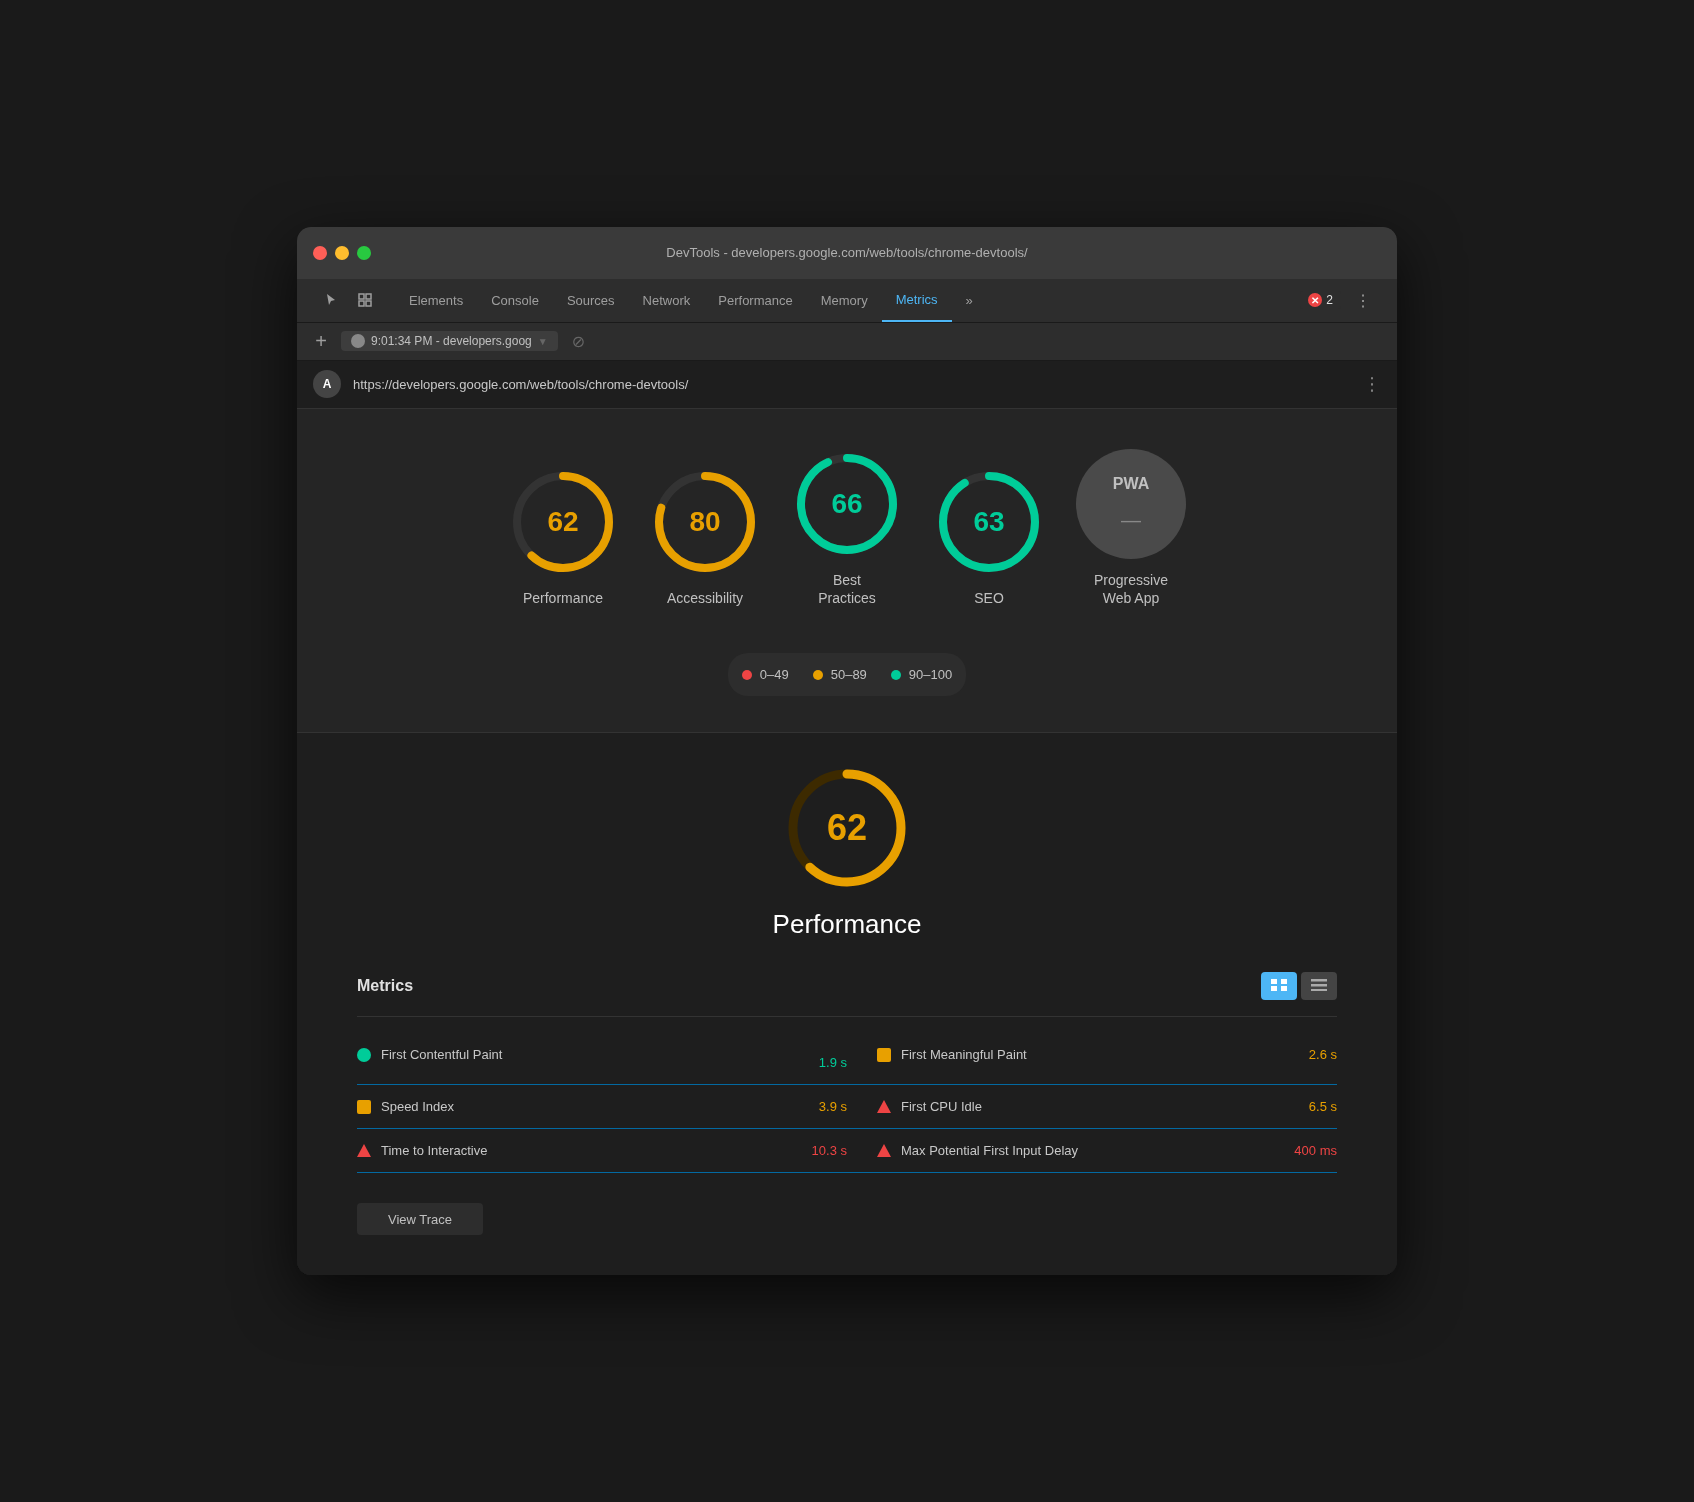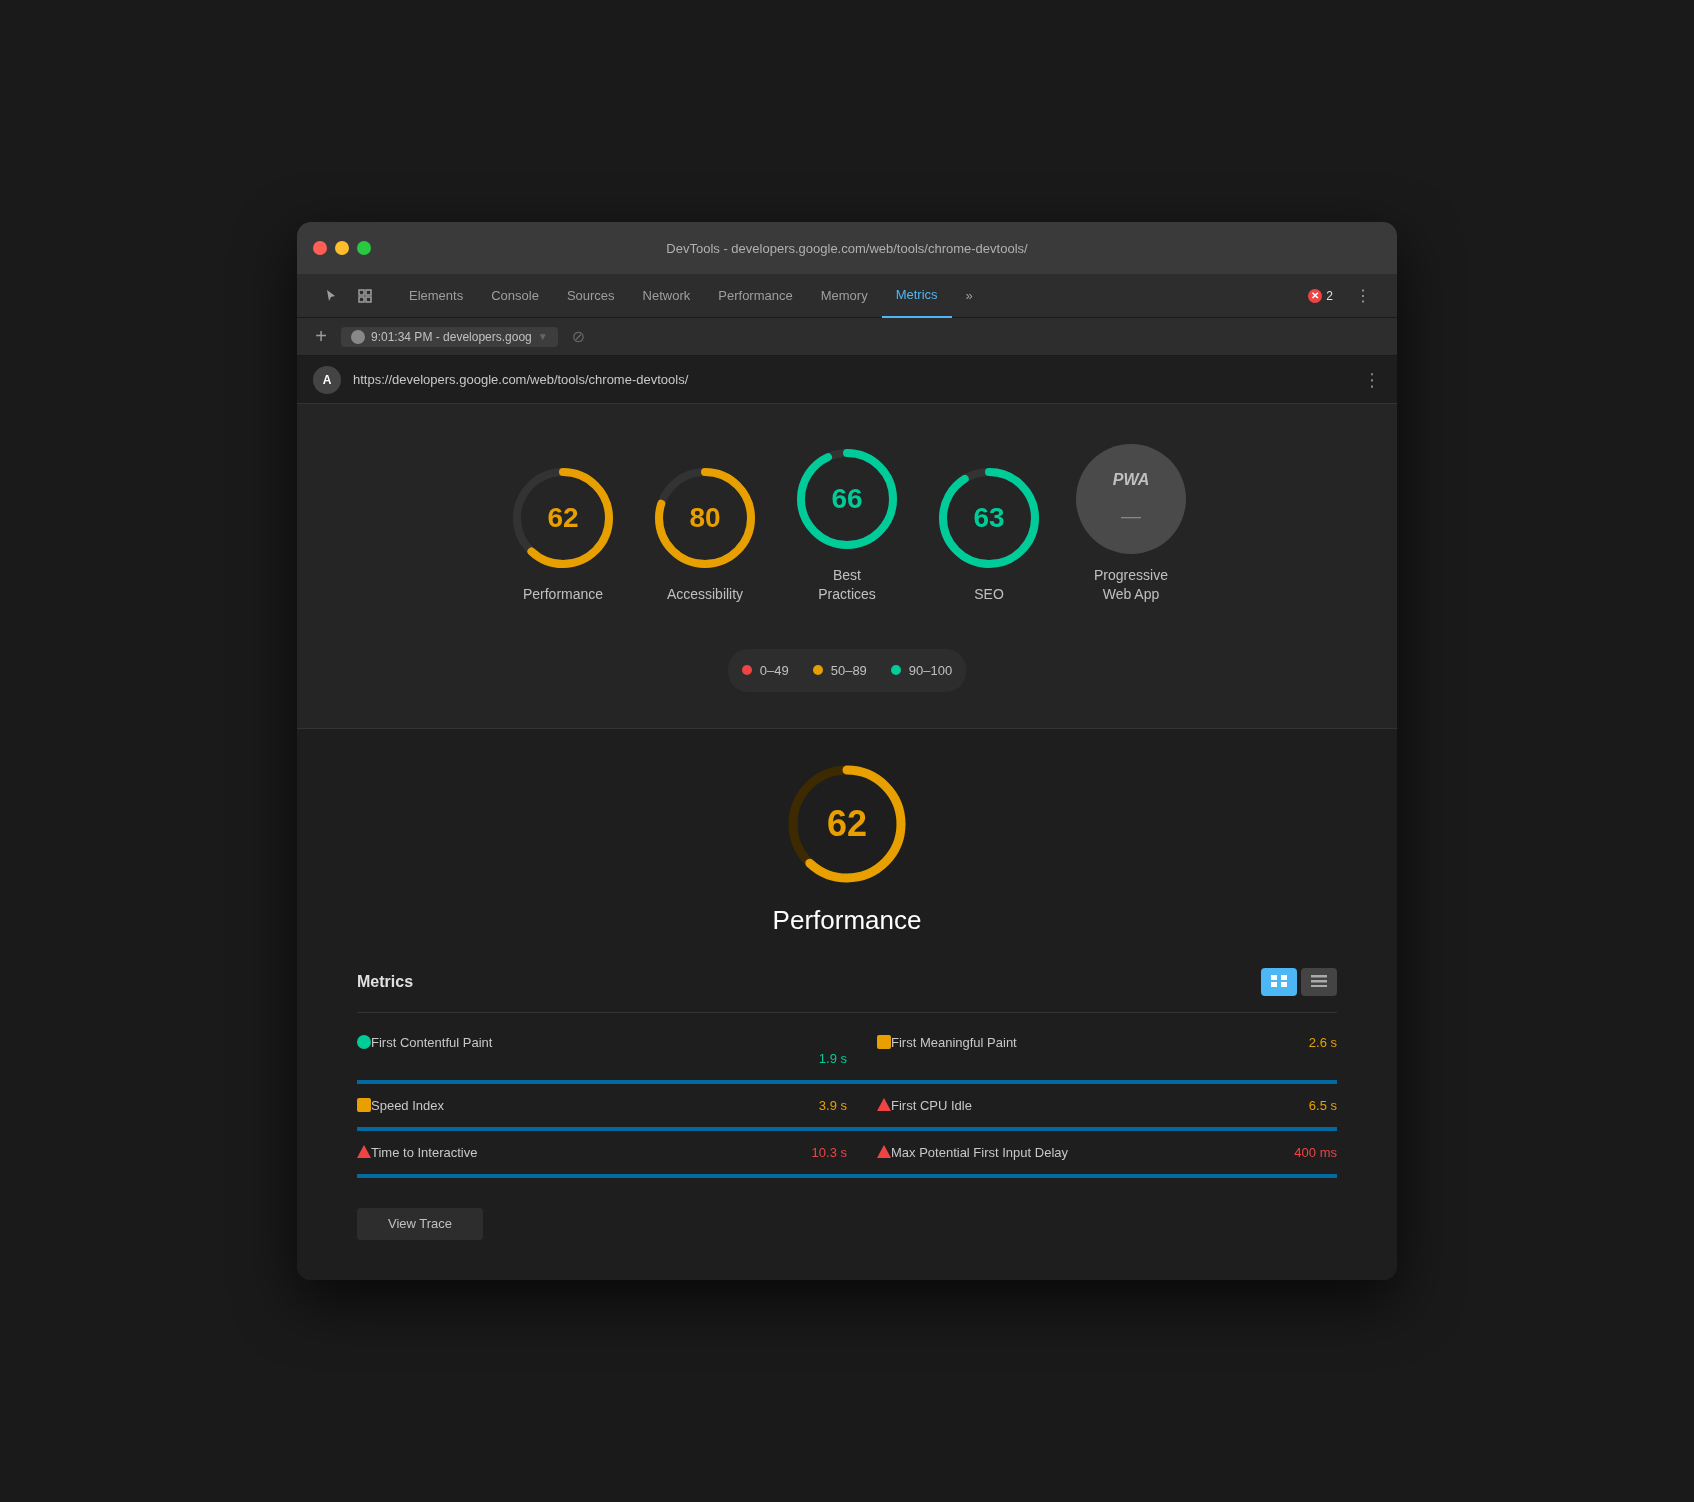--- a/index.html
+++ b/index.html
@@ -256,21 +256,20 @@
     .pwa-circle {
       width: 110px;
       height: 110px;
       background: #4a4a4a;
       border-radius: 50%;
       display: flex;
       flex-direction: column;
       align-items: center;
       justify-content: center;
       gap: 16px;
-      font-style: italic;
     }
     .pwa-text {
       color: #c0c0c0;
       font-size: 16px;
       font-weight: 600;
     }
     .pwa-dash {
       color: #888;
       font-size: 20px;
     }
@@ -378,22 +377,24 @@
       background: #333;
       margin: 0 0 8px;
     }
     .metrics-grid {
       display: grid;
       grid-template-columns: 1fr 1fr;
       gap: 0;
     }
     .metric-row {
       display: flex;
+      align-items: center;
       padding: 14px 0;
-      border-bottom: 4px solid #0369a1;
+      border-bottom: 1px solid #0369a1;
+      gap: 10px;
     }
     .metric-icon {
       width: 14px;
       height: 14px;
       flex-shrink: 0;
       border-radius: 2px;
     }
     .metric-icon.green { background: #0c9; border-radius: 50%; }
     .metric-icon.orange { background: #e8a000; }
     .metric-icon.red-tri {

